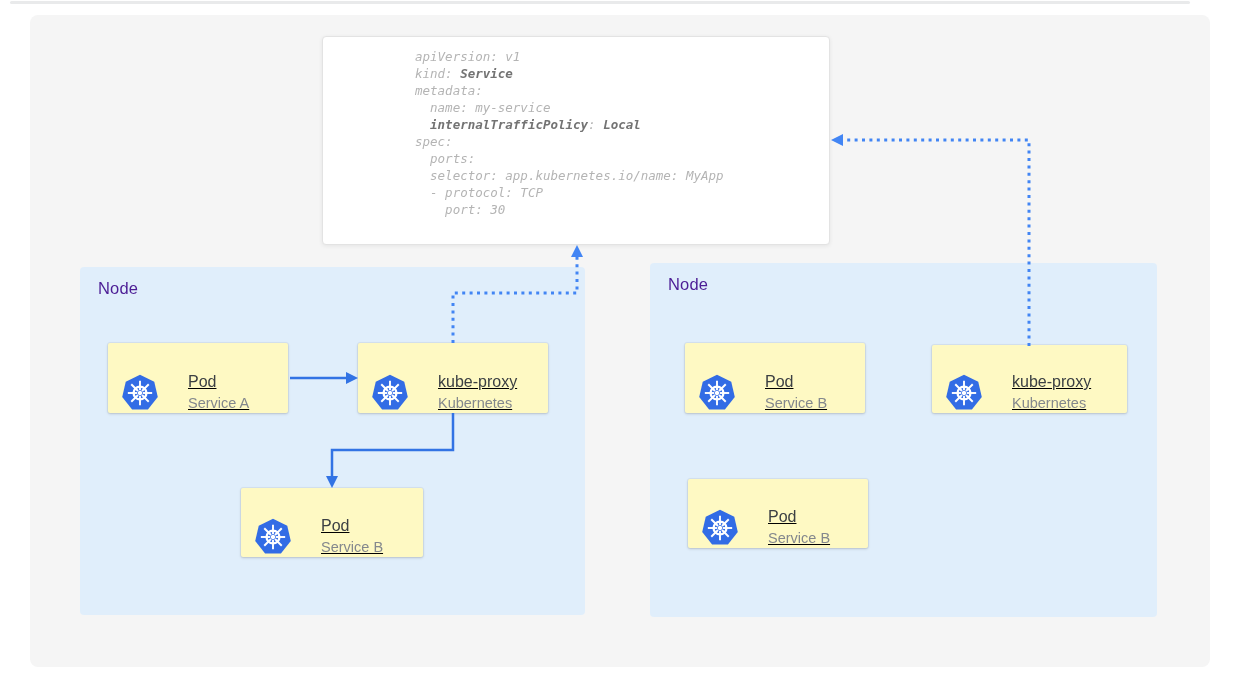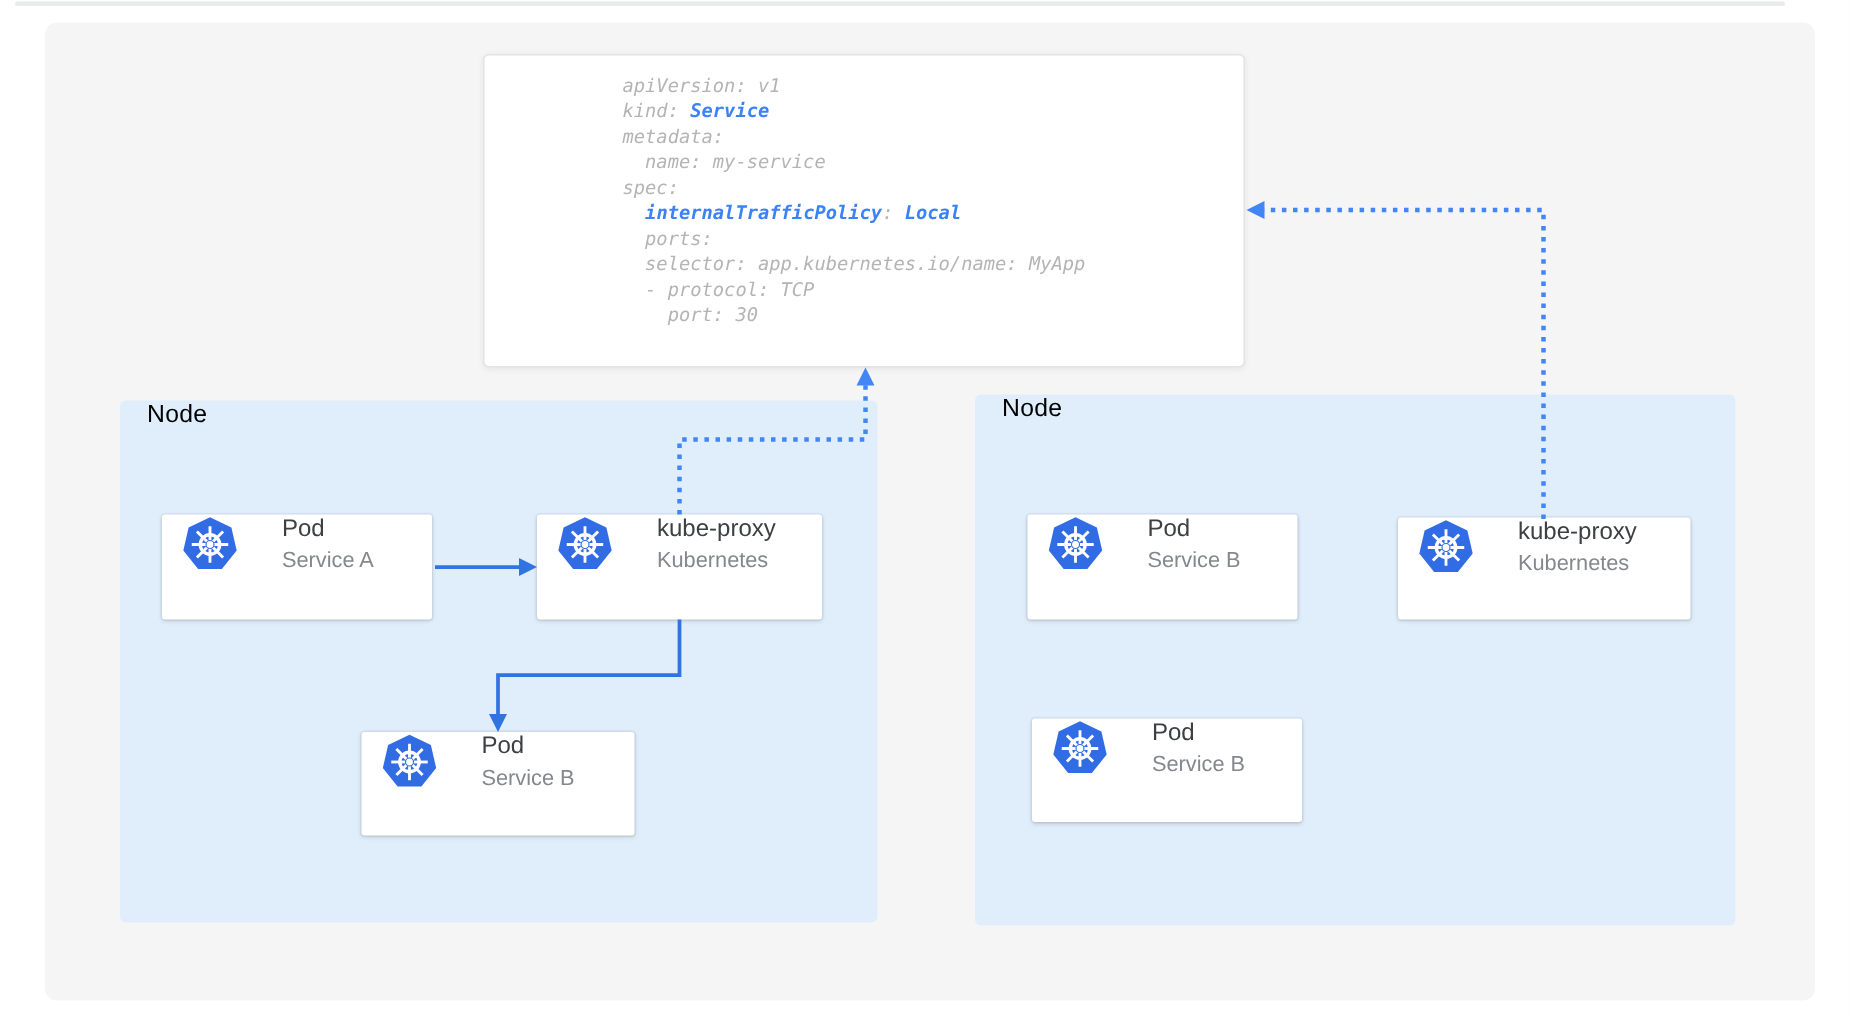--- a/index.html
+++ b/index.html
@@ -23,48 +23,48 @@
     position: absolute; left: 0; top: 0;
     width: 1180px; height: 652px;
     z-index: 3; pointer-events: none;
   }
   .node {
     position: absolute; background: #e0eefb; border-radius: 4px; z-index: 1;
   }
   .node-left  { left: 50px;  top: 252px; width: 505px; height: 348px; }
   .node-right { left: 620px; top: 248px; width: 507px; height: 354px; }
   .node-label {
-    position: absolute; left: 18px; top: 0;
-    font-size: 16.5px; color: #000000; letter-spacing: 0.2px;
+    position: absolute; left: 18px; top: 12px;
+    font-size: 16.5px; color: #4c1d95; letter-spacing: 0.2px;
   }
   .card {
-    position: absolute; background: #ffffff; border-radius: 2px;
+    position: absolute; background: #fef9c3; border-radius: 2px;
     box-shadow: 0 0 0 1px rgba(0,0,0,0.04), 0 1px 3px rgba(0,0,0,0.16);
-    display: flex; align-items: flex-start; z-index: 2;
+    display: flex; align-items: flex-end; z-index: 2; text-decoration: underline;
   }
   .k8s-icon { width: 38px; height: 40px; margin-left: 13px; flex: 0 0 auto; }
   .card-text { margin-left: 29px; }
   .card-title { font-size: 16px; color: #3c4043; line-height: 20px; }
   .card-subtitle { font-size: 14.5px; color: #84888d; line-height: 19px; margin-top: 2px; }
 
   .yaml-card {
     position: absolute; left: 292px; top: 21px;
     width: 508px; height: 209px;
     background: #ffffff; border: 1px solid #e3e3e3; border-radius: 4px;
     box-shadow: 0 1px 4px rgba(0,0,0,0.07);
     padding: 11px 16px 11px 92px;
     z-index: 2;
   }
   .code-line {
     font-family: "DejaVu Sans Mono", monospace;
     font-style: italic;
     font-size: 12.5px; line-height: 17px;
     color: #b4b4b4; white-space: pre;
   }
-  .code-line .b { font-weight: bold; color: #3b82f6; }
+  .code-line .b { font-weight: bold; color: #737373; }
 
   .solid-line { stroke: #3273e4; stroke-width: 2.5; fill: none; }
   .dotted-line { stroke: #4285f4; stroke-width: 3; fill: none; stroke-dasharray: 3 4.4; }
   .arrow-head-solid { fill: #3273e4; }
   .arrow-head-dotted { fill: #4285f4; }
 </style>
 </head>
 <body>
 
 <div class="top-divider"></div>
@@ -233,22 +233,22 @@
       <polygon class="arrow-head-dotted" points="813,119 813,131 801,125"></polygon>
     </g>
   </svg>
 
   <div class="yaml-card">
     <div>
         <div class="code-line"><span>apiVersion: v1</span></div>
         <div class="code-line"><span>kind: </span><span class="b">Service</span></div>
         <div class="code-line"><span>metadata:</span></div>
         <div class="code-line"><span>  name: my-service</span></div>
+        <div class="code-line"><span>  </span><span class="b">internalTrafficPolicy</span><span>: </span><span class="b">Local</span></div>
         <div class="code-line"><span>spec:</span></div>
-        <div class="code-line"><span>  </span><span class="b">internalTrafficPolicy</span><span>: </span><span class="b">Local</span></div>
         <div class="code-line"><span>  ports:</span></div>
         <div class="code-line"><span>  selector: app.kubernetes.io/name: MyApp</span></div>
         <div class="code-line"><span>  - protocol: TCP</span></div>
         <div class="code-line"><span>    port: 30</span></div>
       </div>
   </div>
 
 </div>
 
 </body></html>

